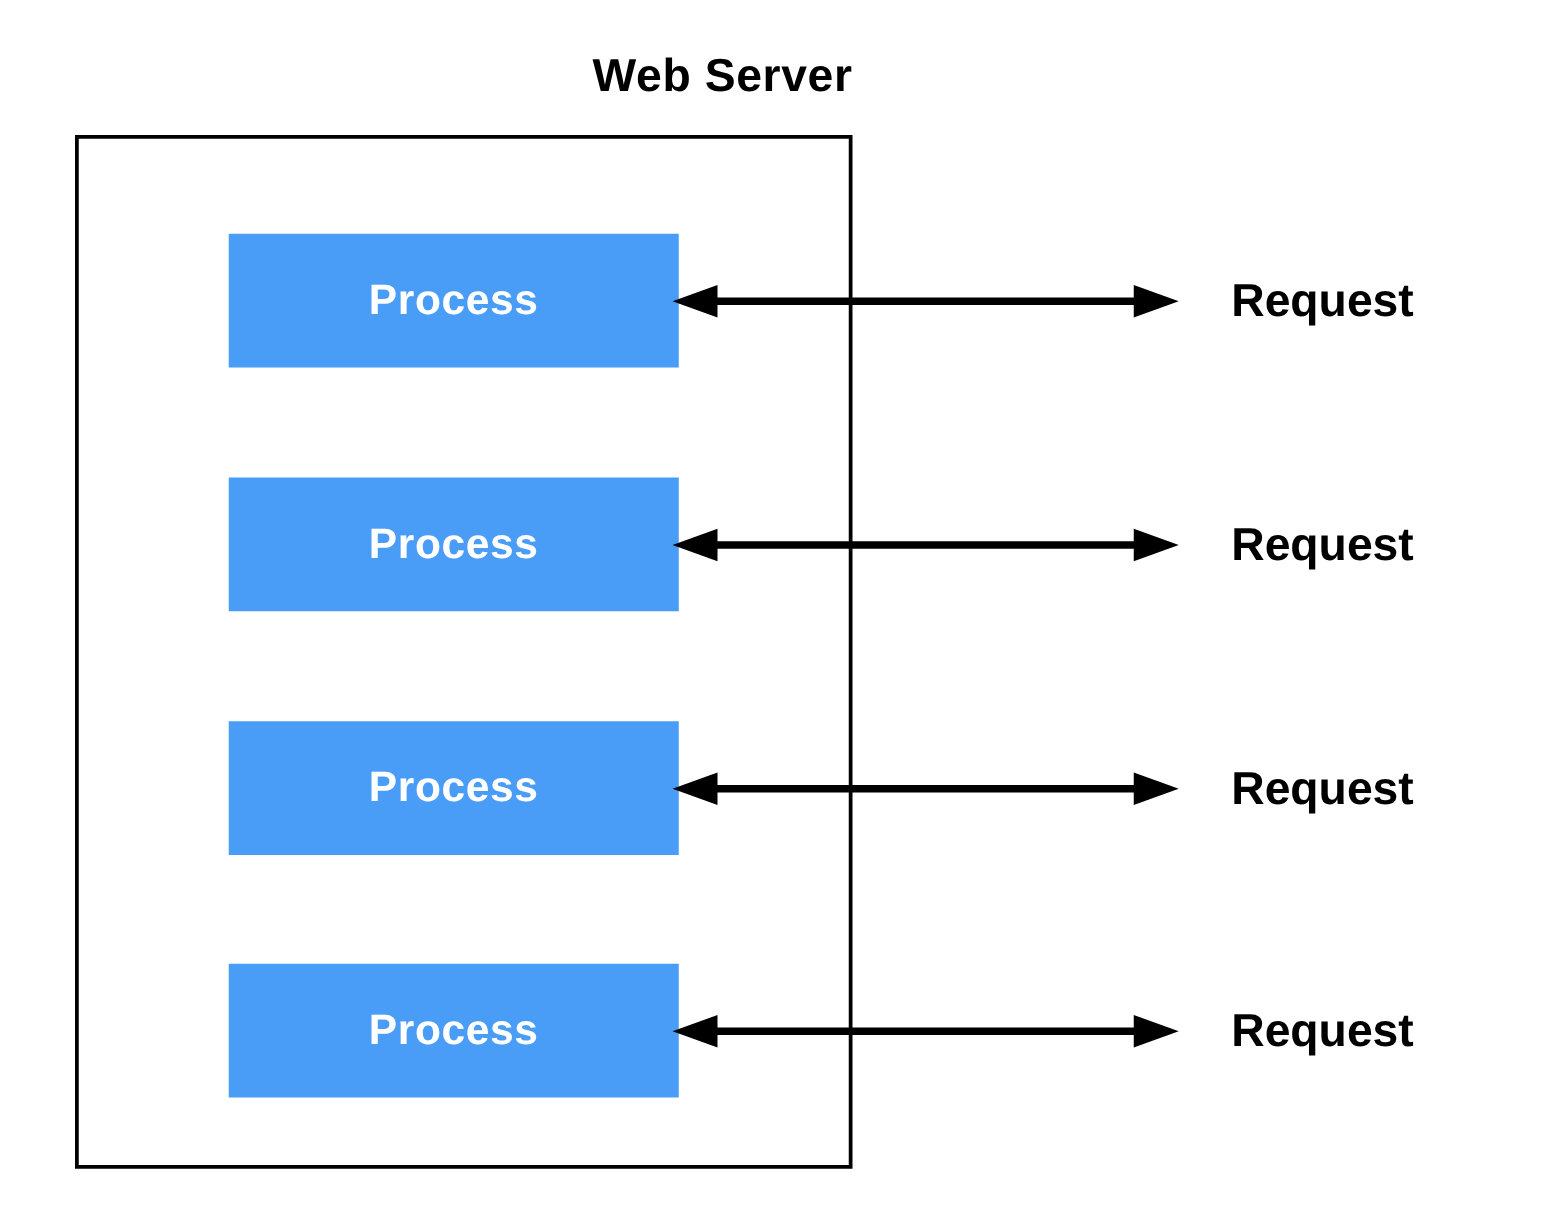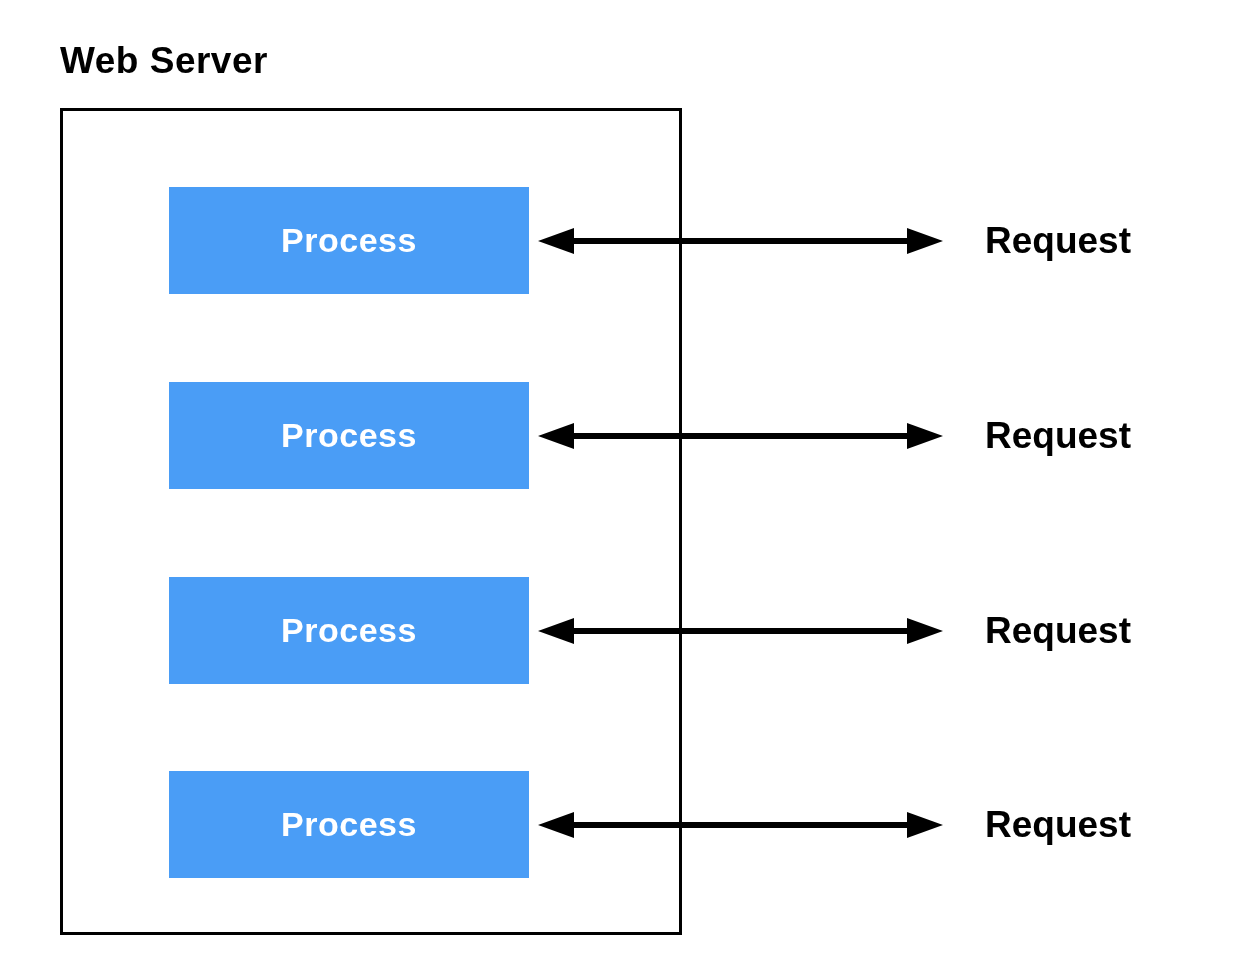--- a/index.html
+++ b/index.html
@@ -20,21 +20,21 @@
     width: 1240px;
     height: 970px;
     background: var(--bg-color);
     overflow: hidden;
   }
   .diagram-title {
     position: absolute;
     left: 60px;
     top: 40px;
     width: 622px;
-    text-align: left;
+    text-align: right;
     font-size: 37px;
     font-weight: bold;
     color: var(--label-color);
     letter-spacing: 0.5px;
   }
   .server-box {
     position: absolute;
     left: 60px;
     top: 108px;
     width: 622px;
@@ -47,21 +47,21 @@
     left: 0;
     width: 100%;
     height: 107px;
   }
   .row-1 { top: 187px; }
   .row-2 { top: 382px; }
   .row-3 { top: 577px; }
   .row-4 { top: 771px; }
   .process-box {
     position: absolute;
-    left: 169px;
+    left: 183px;
     top: 0;
     width: 360px;
     height: 107px;
     background: var(--process-fill);
     display: flex;
     align-items: center;
     justify-content: center;
   }
   .process-label {
     color: var(--process-text);

